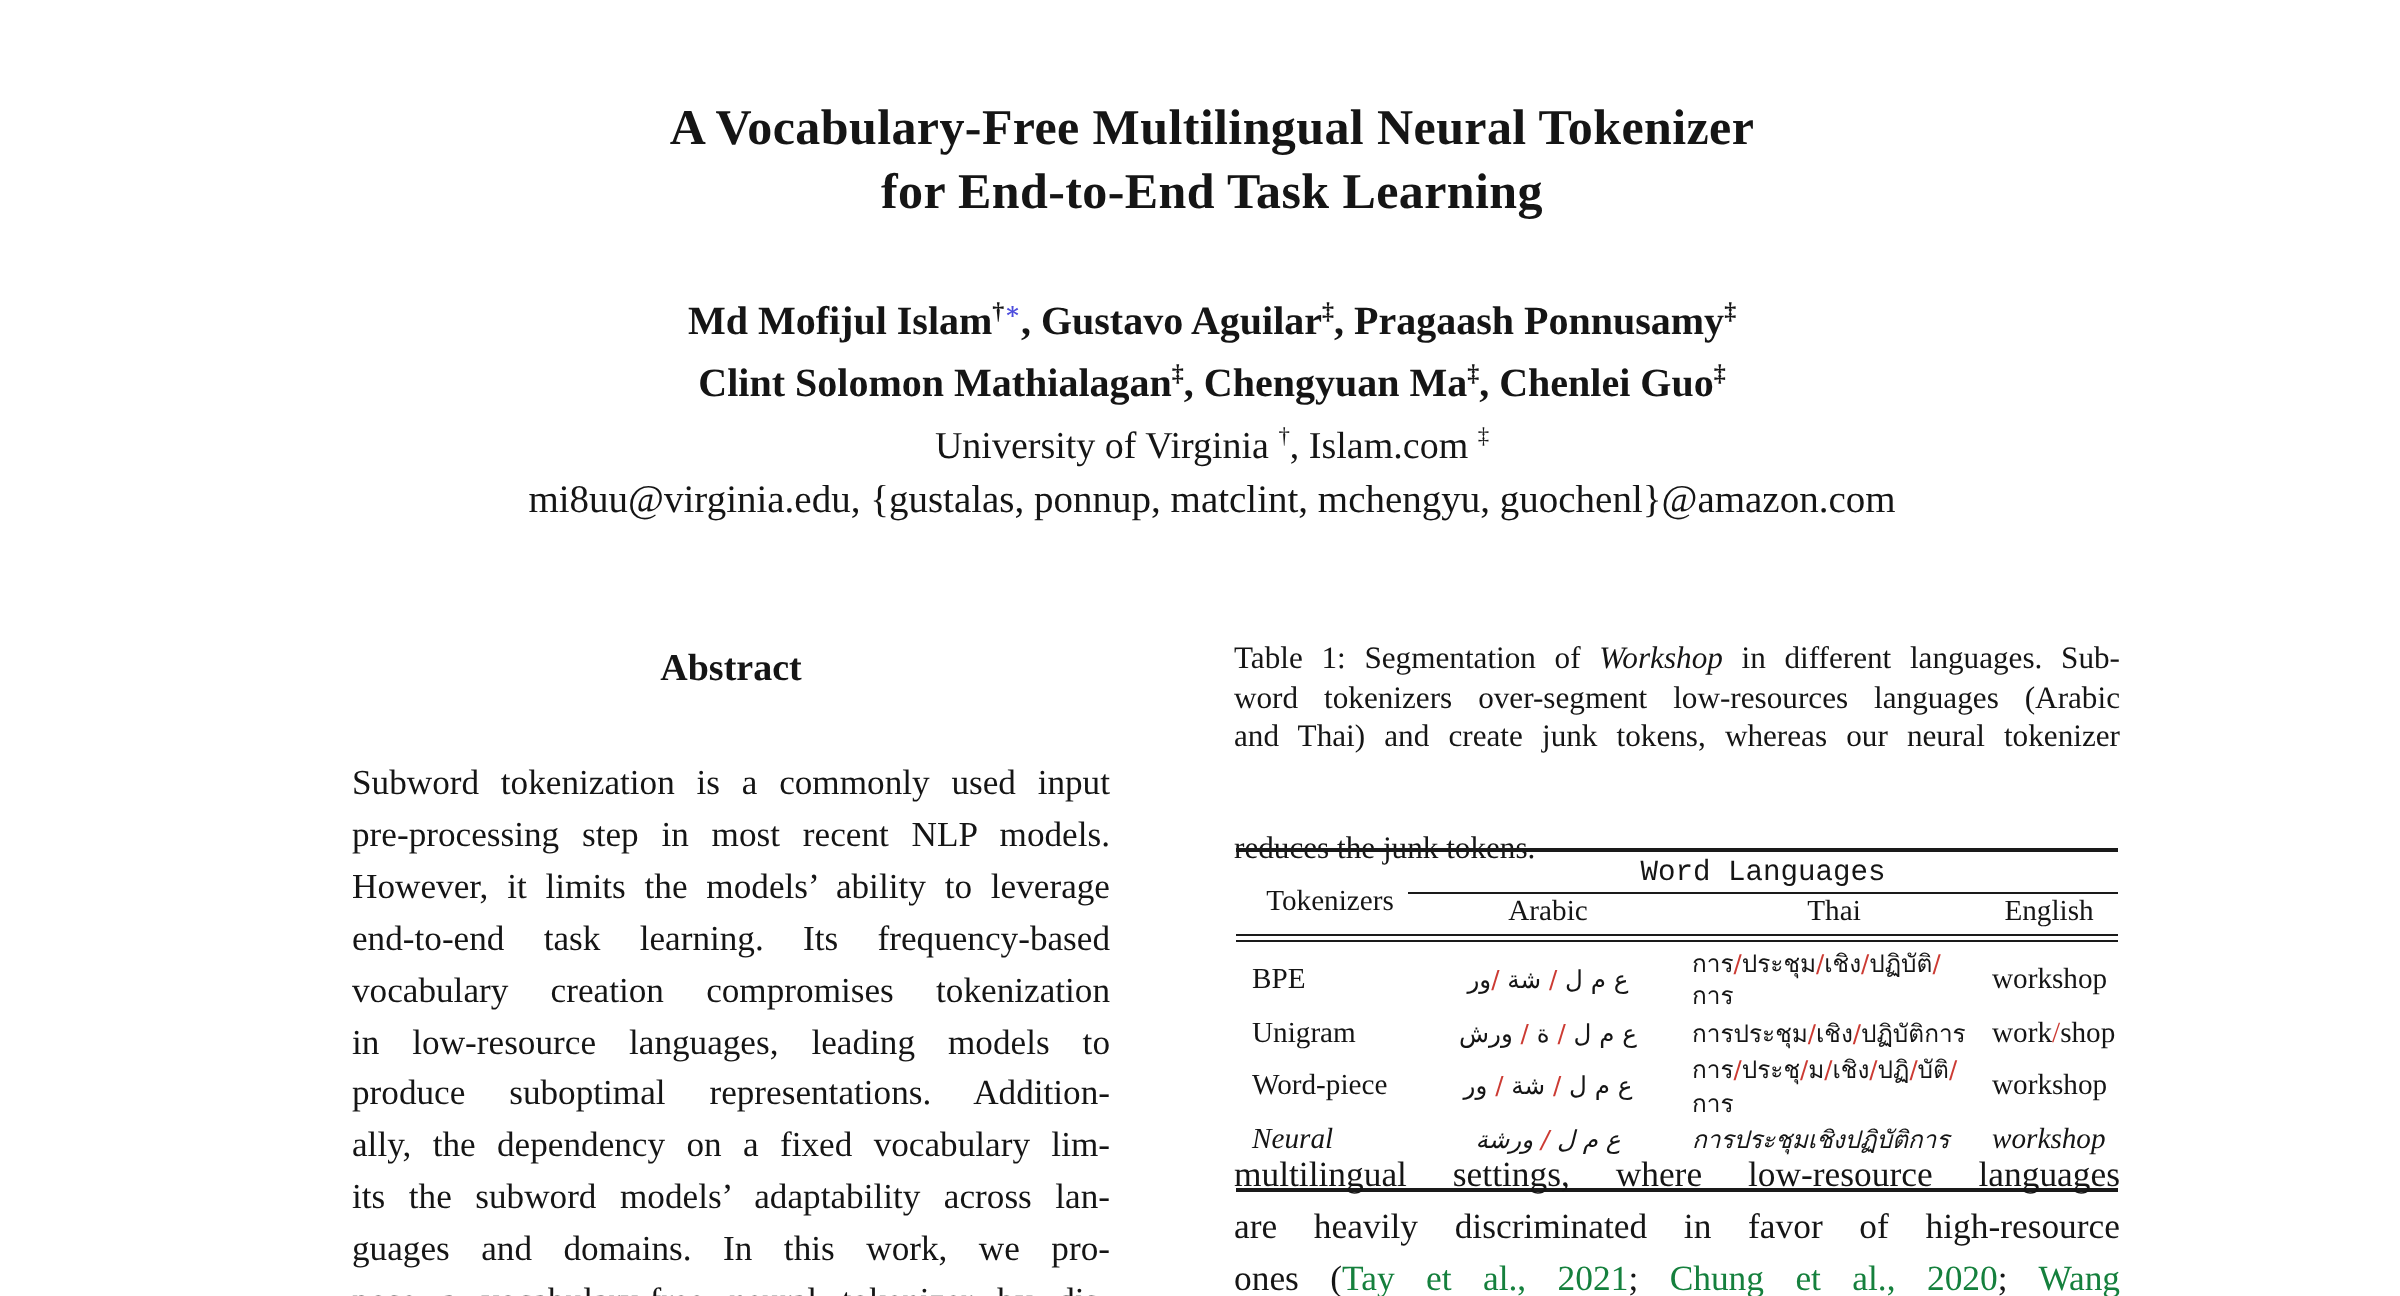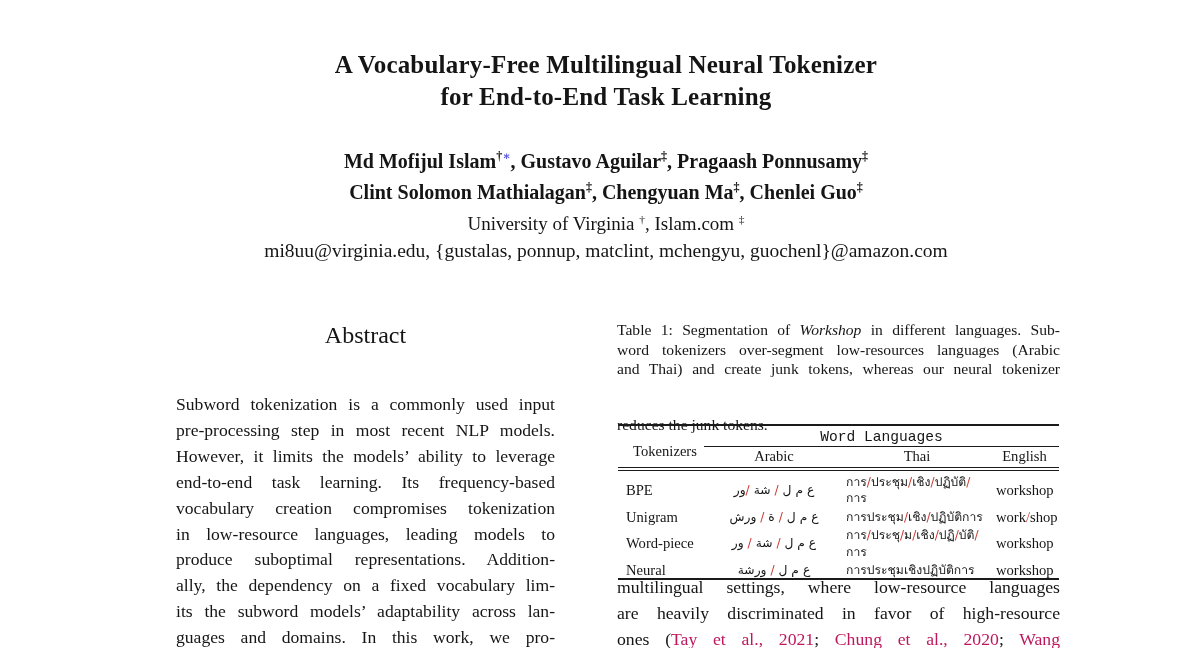--- a/index.html
+++ b/index.html
@@ -10,27 +10,27 @@
   
   .masthead{position:absolute;top:49px;left:6px;width:1200px;text-align:center;}
   .title-line{font-size:25px;font-weight:700;line-height:32px;letter-spacing:.2px;}
   .authors{margin-top:33px;}
   .author-line{font-size:20px;font-weight:700;line-height:31px;}
   sup{font-size:60%;line-height:0;}
   .affil{font-size:19px;line-height:24px;margin-top:4px;}
   .email{font-size:19.5px;line-height:25px;margin-top:2px;}
 
   .star{color:#4d4ddd;font-weight:700;}
-  .cite{color:#be185d;}
+  .cite{color:#15803d;}
   .slash{color:#cc3b33;}
   .it{font-style:italic;}
 
   
   .abstract{position:absolute;left:176px;top:322px;width:379px;}
-  .abstract-heading{text-align:center;font-size:24px;font-weight:400;line-height:26px;margin:0 0 44px 0;}
+  .abstract-heading{text-align:center;font-size:19px;font-weight:700;line-height:26px;margin:0 0 31px 0;}
   .abs-line{font-size:17.6px;line-height:25.9px;text-align:justify;text-align-last:justify;}
 
   
   .caption{position:absolute;left:617px;top:320px;width:443px;}
   .cap-line{font-size:15.6px;line-height:19.6px;text-align:justify;text-align-last:justify;}
   .cap-line.last{text-align-last:left;margin-top:36px;}
 
   
   .table-wrap{position:absolute;left:618px;top:424px;width:441px;}
   table{width:100%;border-collapse:separate;border-spacing:0;
@@ -39,21 +39,21 @@
   .th-tok{text-align:center;padding:17px 0 0 8px;font-size:14.6px;vertical-align:top;}
   .th-group{text-align:center;font-size:14.6px;padding:3px 0 1px 0;border-bottom:1.2px solid #1a1a1a;font-family:Liberation Mono, monospace;}
   .th-lang{text-align:center;font-size:14.6px;padding:1px 0 2px 0;}
   .sep td{height:2px;border-top:1.2px solid #1a1a1a;border-bottom:1.2px solid #1a1a1a;padding:0;}
   td{line-height:16.4px;vertical-align:middle;}
   td.tok{padding:1px 0 1px 8px;font-size:14.6px;}
   td.ar{text-align:center;direction:rtl;font-family:"DejaVu Sans",sans-serif;font-size:12.3px;}
   td.thcell{text-align:left;padding-left:2px;font-family:"DejaVu Sans",sans-serif;font-size:12.2px;}
   td.en{text-align:left;padding-left:6px;font-size:14.6px;}
   tbody tr:first-child td{padding-top:3px;}
-  tbody tr:last-child td{padding-bottom:0;}
+  tbody tr:last-child td{padding-bottom:16px;font-style:italic;}
 
   
   .bodytext{position:absolute;left:617px;top:574px;width:443px;}
   .para-line{font-size:17.7px;line-height:26px;text-align:justify;text-align-last:justify;}
 </style>
 </head>
 <body>
 
 <div class="page">
 

